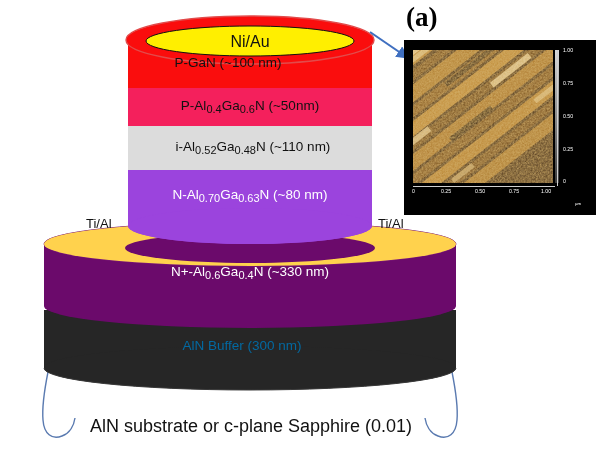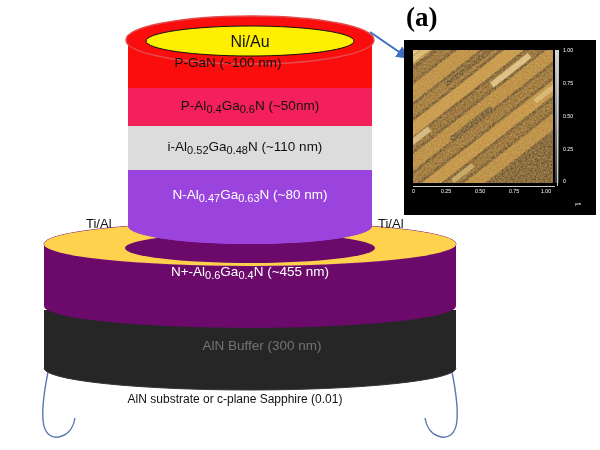--- a/index.html
+++ b/index.html
@@ -28,24 +28,25 @@
 
   .dark-text{color:#111;}
   .light-text{color:#ffffff;}
 
   
   .disc-body{position:absolute;}
 
   
   #substrate-caption{
     position:absolute;
-    left:0;top:392px;width:470px;
+    left:0;top:416px;width:470px;
     text-align:center;
-    font-size:12px;
+    font-size:18px;
     color:#111;
+    padding-left:16px;
   }
 
   
   #afm-panel{
     position:absolute;
     left:404px;top:40px;
     width:192px;height:175px;
     background:#000;
     border:1px solid #000;
     box-sizing:border-box;
@@ -81,21 +82,21 @@
   <svg class="abs" style="left:0;top:370px;width:600px;height:80px;" viewBox="0 0 600 80">
     <path d="M48,2 C44,22 42,38 43,50 C44,64 52,70 62,66 C70,63 74,55 75,48" fill="none" stroke="#5a7ab0" stroke-width="1.4"></path>
     <path d="M452,2 C456,22 458,38 457,50 C456,64 448,70 438,66 C430,63 426,55 425,48" fill="none" stroke="#5a7ab0" stroke-width="1.4"></path>
   </svg>
 
   <svg class="abs" style="left:40px;top:306px;width:420px;height:90px;" viewBox="0 0 420 90">
     <path d="M4,4 L4,62 A206,22 0 0 0 416,62 L416,4 Z" fill="#262626"></path>
     <ellipse cx="210" cy="62" rx="206" ry="22" fill="#262626"></ellipse>
     <path d="M4,62 A206,22 0 0 0 416,62" fill="none" stroke="#3a3a3a" stroke-width="1"></path>
   </svg>
-  <div class="layer-label dark-text" style="left:52px;top:339px;width:420px;color:#737373;text-align:center;">
+  <div class="layer-label dark-text" style="left:32px;top:339px;width:420px;color:#0369a1;text-align:center;">
     <span>AlN Buffer (300 nm)</span>
   </div>
 
   <svg class="abs" style="left:40px;top:222px;width:420px;height:110px;" viewBox="0 0 420 110">
 
     <path d="M4,22 L4,84 A206,22 0 0 0 416,84 L416,22 Z" fill="#6b0a6b"></path>
 
     <ellipse cx="210" cy="22" rx="206" ry="22" fill="#6b0a6b"></ellipse>
 
     <ellipse cx="210" cy="22" rx="206" ry="22" fill="none" stroke="#7d1a7d" stroke-width="1"></ellipse>
@@ -104,25 +105,25 @@
   <svg class="abs" style="left:40px;top:222px;width:420px;height:50px;" viewBox="0 0 420 50">
     <ellipse cx="210" cy="22" rx="206" ry="22" fill="#ffd24d"></ellipse>
     <ellipse cx="210" cy="26" rx="125" ry="15" fill="#6b0a6b"></ellipse>
   </svg>
 
   <svg class="abs" style="left:125px;top:168px;width:250px;height:90px;" viewBox="0 0 250 90">
     <path d="M3,0 L3,58 A122,18 0 0 0 247,58 L247,0 Z" fill="#9b44dd"></path>
     <ellipse cx="125" cy="58" rx="122" ry="18" fill="#9b44dd"></ellipse>
   </svg>
   <div class="layer-label light-text" style="left:125px;top:188px;width:250px;">
-    <span>N-Al</span><sub>0.47</sub><span>Ga</span><sub>0.63</sub><span>N (~80 nm)</span>
+    <span>N-Al</span><sub>0.70</sub><span>Ga</span><sub>0.63</sub><span>N (~80 nm)</span>
   </div>
 
   <div class="disc-body" style="left:128px;top:124px;width:244px;height:46px;background:#dcdcdc;"></div>
-  <div class="layer-label dark-text" style="left:123px;top:140px;width:244px;">
+  <div class="layer-label dark-text" style="left:131px;top:140px;width:244px;">
     <span>i-Al</span><sub>0.52</sub><span>Ga</span><sub>0.48</sub><span>N (~110 nm)</span>
   </div>
 
   <div class="disc-body" style="left:128px;top:86px;width:244px;height:40px;background:#f4205c;"></div>
   <div class="layer-label dark-text" style="left:128px;top:99px;width:244px;">
     <span>P-Al</span><sub>0.4</sub><span>Ga</span><sub>0.6</sub><span>N (~50nm)</span>
   </div>
 
   <div class="disc-body" style="left:128px;top:40px;width:244px;height:48px;background:#fa0d0d;"></div>
   <div class="layer-label dark-text" style="left:128px;top:56px;width:200px;">
@@ -141,21 +142,21 @@
   </div>
 
   <div class="abs" style="left:86px;top:216px;font-size:13px;color:#111;">
     <span>Ti/Al</span>
   </div>
   <div class="abs" style="left:378px;top:216px;font-size:13px;color:#111;">
     <span>Ti/Al</span>
   </div>
 
   <div class="layer-label light-text" style="left:40px;top:265px;width:420px;">
-    <span>N+-Al</span><sub>0.6</sub><span>Ga</span><sub>0.4</sub><span>N (~455 nm)</span>
+    <span>N+-Al</span><sub>0.6</sub><span>Ga</span><sub>0.4</sub><span>N (~330 nm)</span>
   </div>
 
   <div id="substrate-caption">
     <span>AlN substrate or c-plane Sapphire (0.01)</span>
   </div>
 
   <svg class="abs" style="left:360px;top:26px;width:70px;height:48px;" viewBox="0 0 70 48">
     <defs>
       <marker id="ahead" markerWidth="7" markerHeight="7" refX="5.4" refY="3" orient="auto" markerUnits="strokeWidth">
         <path d="M0,0 L6,3 L0,6 z" fill="#3f6fc0"></path>

